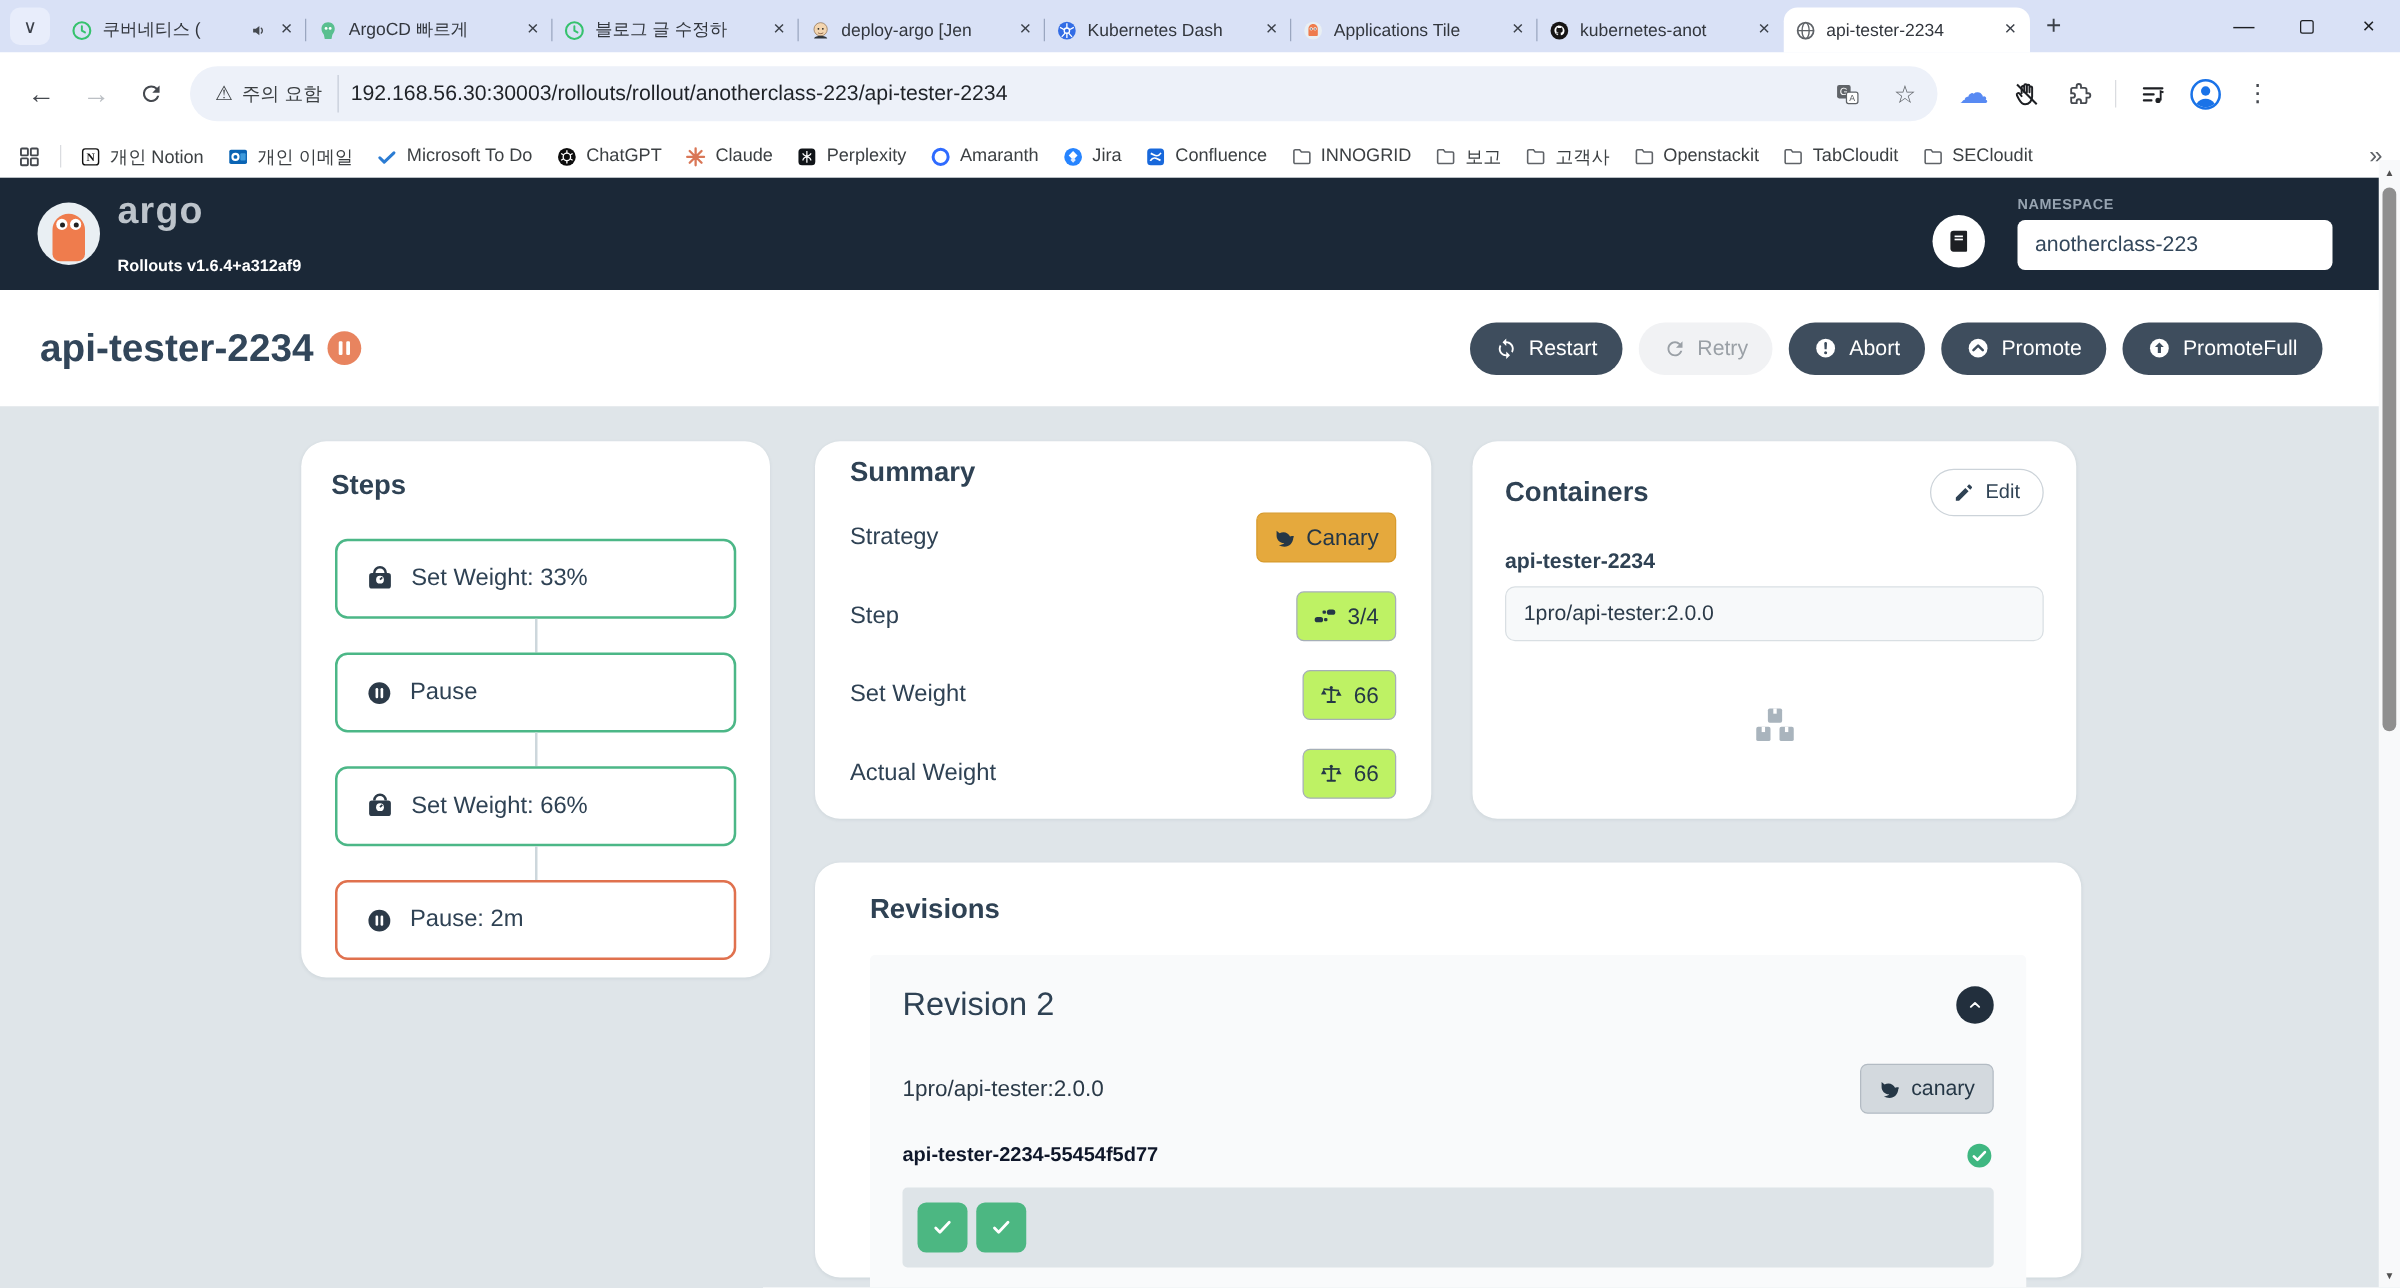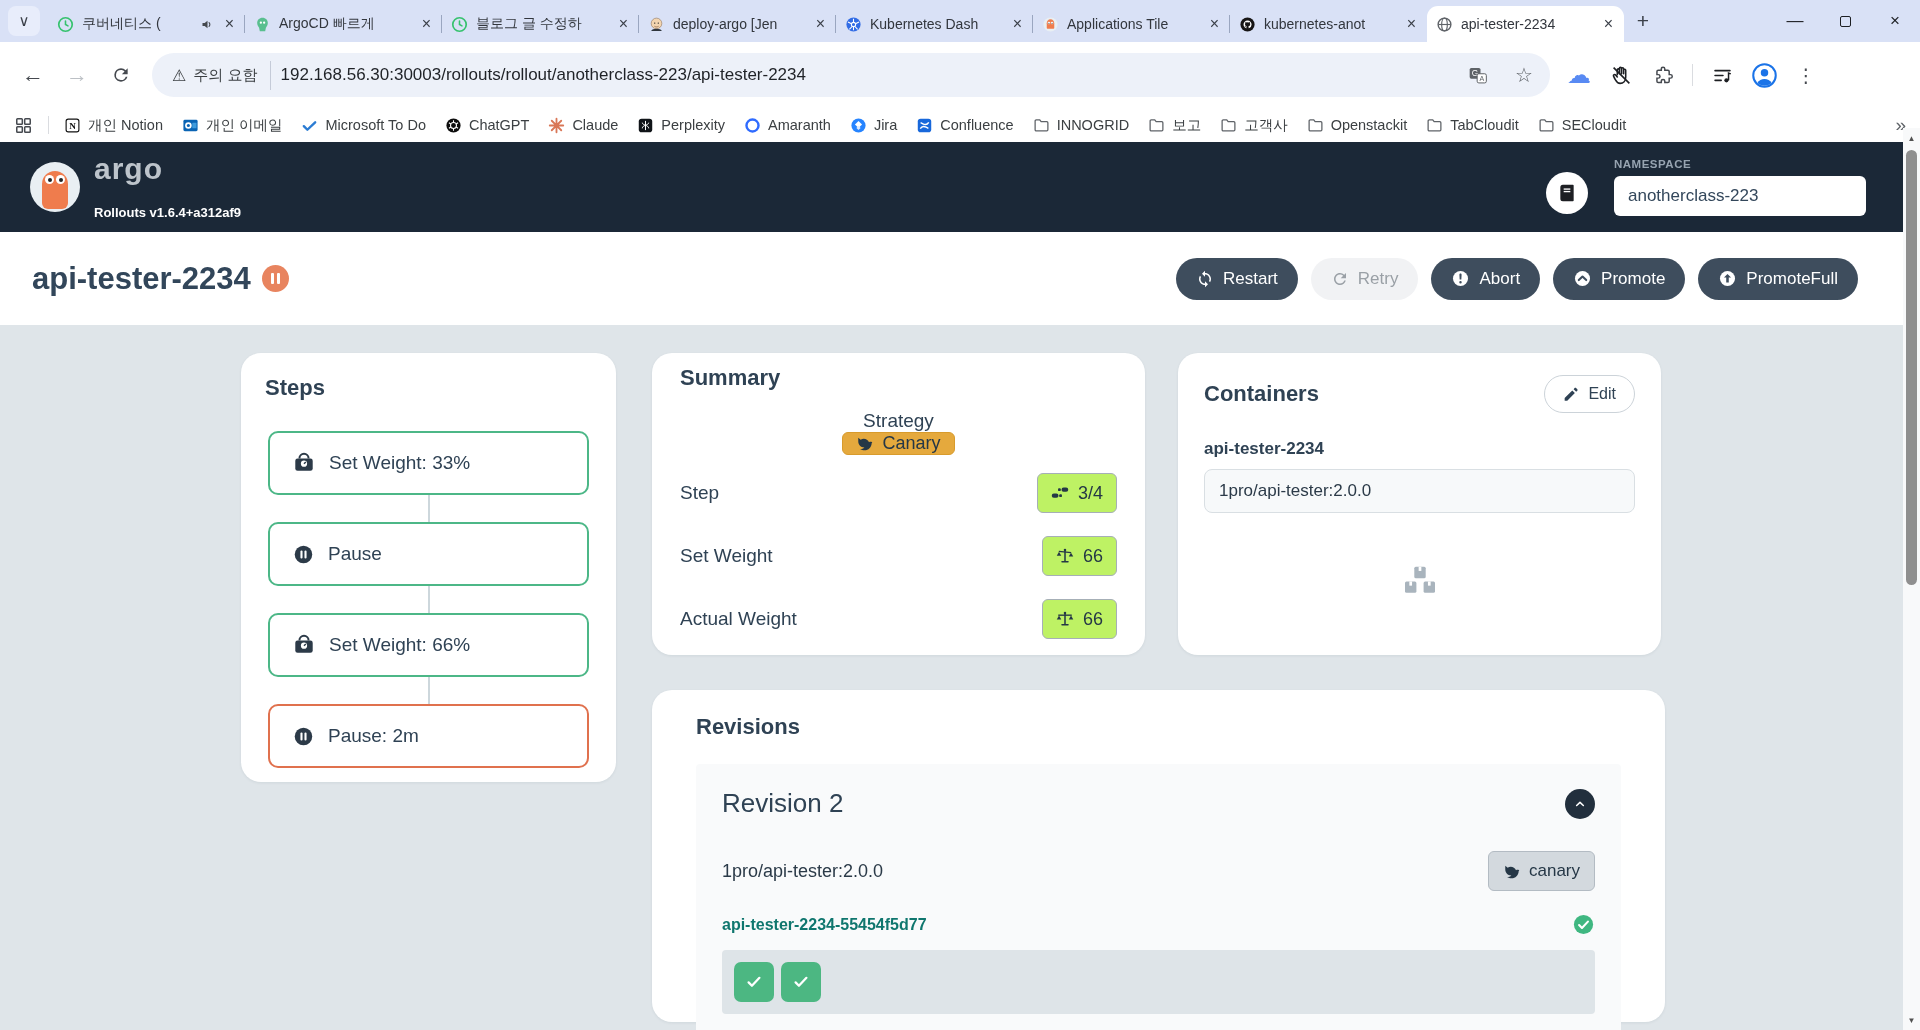--- a/index.html
+++ b/index.html
@@ -105,21 +105,21 @@
   .steps-list { margin-top:30px; }
   .step-box { height:64px; border:2px solid #4cb787; border-radius:10px; display:flex;
     align-items:center; gap:14px; padding:0 23px; font-size:19px; color:#2f4254; margin:0 3px; }
   .step-box.orange { border-color:#e0714e; }
   .connector { width:2px; height:27px; background:#cdd7dc; margin:0 auto; }
   .step-ico { color:#2c3a48; }
 
   
   #card-summary { left:652px; top:211px; width:493px; height:302px; padding:12px 28px; }
   .sum-row { display:flex; align-items:center; justify-content:space-between; margin-top:23px; height:40px; }
-  .sum-row:first-of-type { margin-top:19px;flex-direction:column; }
+  .sum-row:first-of-type { margin-top:19px; }
   .sum-label { font-size:19px; color:#2f4254; }
   .badge { display:inline-flex; align-items:center; gap:9px; border-radius:6px; height:40px;
     padding:0 13px; font-size:18px; color:#253746; }
   .badge.gold { background:#e5a93d; border:1px solid #d89b2c; }
   .badge.gray { background:#bef264; border:1px solid #a6afb7; }
 
   
   #card-containers { left:1178px; top:211px; width:483px; height:302px; padding:22px 26px; }
   .cont-head { display:flex; align-items:center; justify-content:space-between; }
   .edit-btn { height:38px; border:1px solid #ccd3d9; border-radius:19px; background:#fff;
@@ -135,21 +135,21 @@
   .rev-item { margin-top:24px; background:#f9fafb; border-radius:4px; padding:24px 26px; }
   .rev-row { display:flex; align-items:center; justify-content:space-between; }
   .rev-title { font-size:26px; color:#2f4254; }
   .collapse-btn { width:30px; height:30px; border-radius:50%; background:#222f3d; border:none;
     display:flex; align-items:center; justify-content:center; }
   .rev-row2 { margin-top:32px; }
   .rev-image { font-size:18px; color:#2b3a48; }
   .canary-badge { height:40px; background:#d3d9de; border:1px solid #b3bbc3; border-radius:6px;
     display:inline-flex; align-items:center; gap:9px; padding:0 14px; font-size:17px; color:#253746; }
   .rev-row3 { margin-top:22px; }
-  .rs-name { font-size:16px; font-weight:bold; color:#0f766e; }
+  .rs-name { font-size:16px; font-weight:bold; color:#0f172a; }
   .pod-strip { margin-top:14px; background:#dee4e8; border-radius:4px; padding:12px;
     display:flex; gap:7px; }
   .pod { width:40px; height:40px; border-radius:7px; background:#4cb782; display:flex;
     align-items:center; justify-content:center; }
 
   
   .scrollbar { position:absolute; top:128px; right:0; width:17px; bottom:0; background:#f8f9fa; }
   .sb-arrow { position:absolute; left:0; width:17px; height:16px; color:#505050; font-size:8px;
     display:flex; align-items:center; justify-content:center; }
   .sb-up { top:2px; } .sb-down { bottom:2px; }

